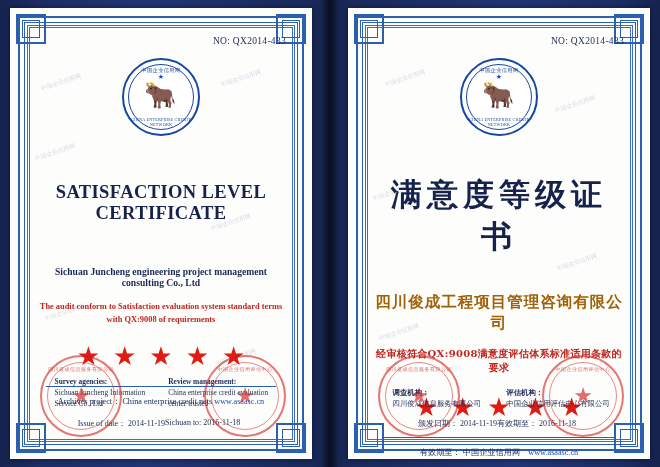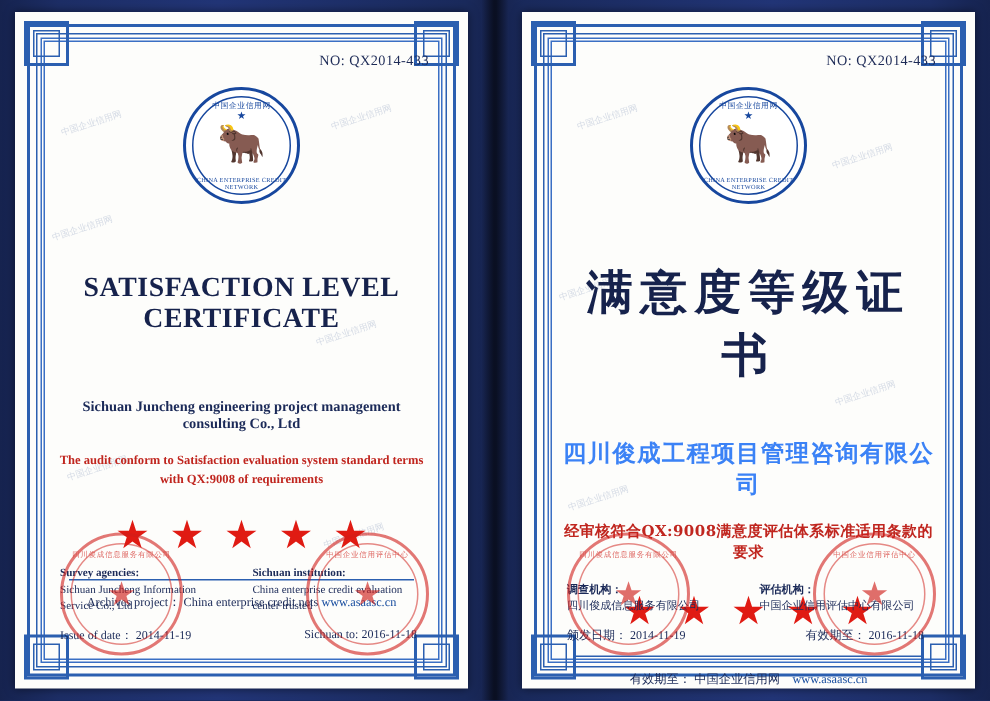--- a/index.html
+++ b/index.html
@@ -52,41 +52,41 @@
     font-size:26px;line-height:26px;color:#c8a032;}
   .emblem .star{position:absolute;left:50%;top:13px;transform:translateX(-50%);
     color:#17479e;font-size:7px;}
 
   .title-en{margin-top:46px;font-size:18.5px;font-weight:bold;letter-spacing:.4px;
     color:#16224c;font-family:"Liberation Serif",serif;}
   .title-cn{margin-top:38px;font-size:31px;font-weight:bold;color:#16224c;
     letter-spacing:5px;font-family:"DejaVu Serif",serif;}
 
   .company-en{margin-top:42px;font-size:9.6px;font-weight:bold;color:#1b2a58;}
-  .company-cn{margin-top:34px;font-size:15.5px;font-weight:bold;color:#3b82f6;letter-spacing:1px;
+  .company-cn{margin-top:34px;font-size:15.5px;font-weight:bold;color:#a16207;letter-spacing:1px;
     font-family:"DejaVu Serif",serif;}
 
   .desc{margin-top:12px;font-size:8.4px;font-weight:bold;color:#c0261f;line-height:1.55;}
   .desc-cn{margin-top:13px;font-size:10px;font-weight:bold;color:#c0261f;letter-spacing:.3px;
     font-family:"DejaVu Serif",serif;}
 
   .stars{margin-top:18px;display:flex;justify-content:center;gap:13px;color:#e01b13;
     font-size:26px;line-height:26px;}
   .rule{margin:16px 10px 0;height:1px;background:#2b5fb0;}
 
   .archives{margin-top:9px;font-size:8.2px;color:#1b2a58;}
   .archives .blue{color:#1b4fa0;}
 
   
   .sig{position:absolute;left:4px;right:4px;bottom:26px;text-align:left;font-size:7.4px;color:#1b2a58;}
-  .sig .row{display:flex;justify-content:space-between;}
+  .sig .row{display:flex;justify-content:flex-end;}
   .sig .col{width:47%;line-height:1.5;}
   .sig .lbl{font-weight:bold;}
   .dates{position:absolute;left:4px;right:8px;bottom:6px;display:flex;
-    justify-content:space-between;font-size:8px;color:#1b2a58;}
+    justify-content:center;font-size:8px;color:#1b2a58;}
 
   
   .stamp{position:absolute;width:78px;height:78px;border-radius:50%;
     border:2px solid rgba(208,30,25,.75);opacity:.8;}
   .stamp:before{content:"";position:absolute;left:5px;top:5px;right:5px;bottom:5px;
     border:1px solid rgba(208,30,25,.65);border-radius:50%;}
   .stamp .st-star{position:absolute;left:50%;top:50%;transform:translate(-50%,-50%);
     color:rgba(208,30,25,.8);font-size:22px;}
   .stamp .st-txt{position:absolute;left:4px;right:4px;top:9px;font-size:5px;
     color:rgba(208,30,25,.85);text-align:center;letter-spacing:.5px;}
@@ -155,21 +155,21 @@
         <span class="blue">www.asaasc.cn</span>
       </div>
 
       <div class="sig">
         <div class="row">
           <div class="col">
             <div class="lbl">Survey agencies:</div>
             <div>Sichuan Juncheng Information Service Co., Ltd</div>
           </div>
           <div class="col">
-            <div class="lbl">Sichuan institution:</div>
+            <div class="lbl">Review management:</div>
             <div>China enterprise credit evaluation center trusted</div>
           </div>
         </div>
       </div>
 
       <div class="dates">
         <div>
           <span>Issue of date：</span>
           <span>2014-11-19</span>
         </div>

